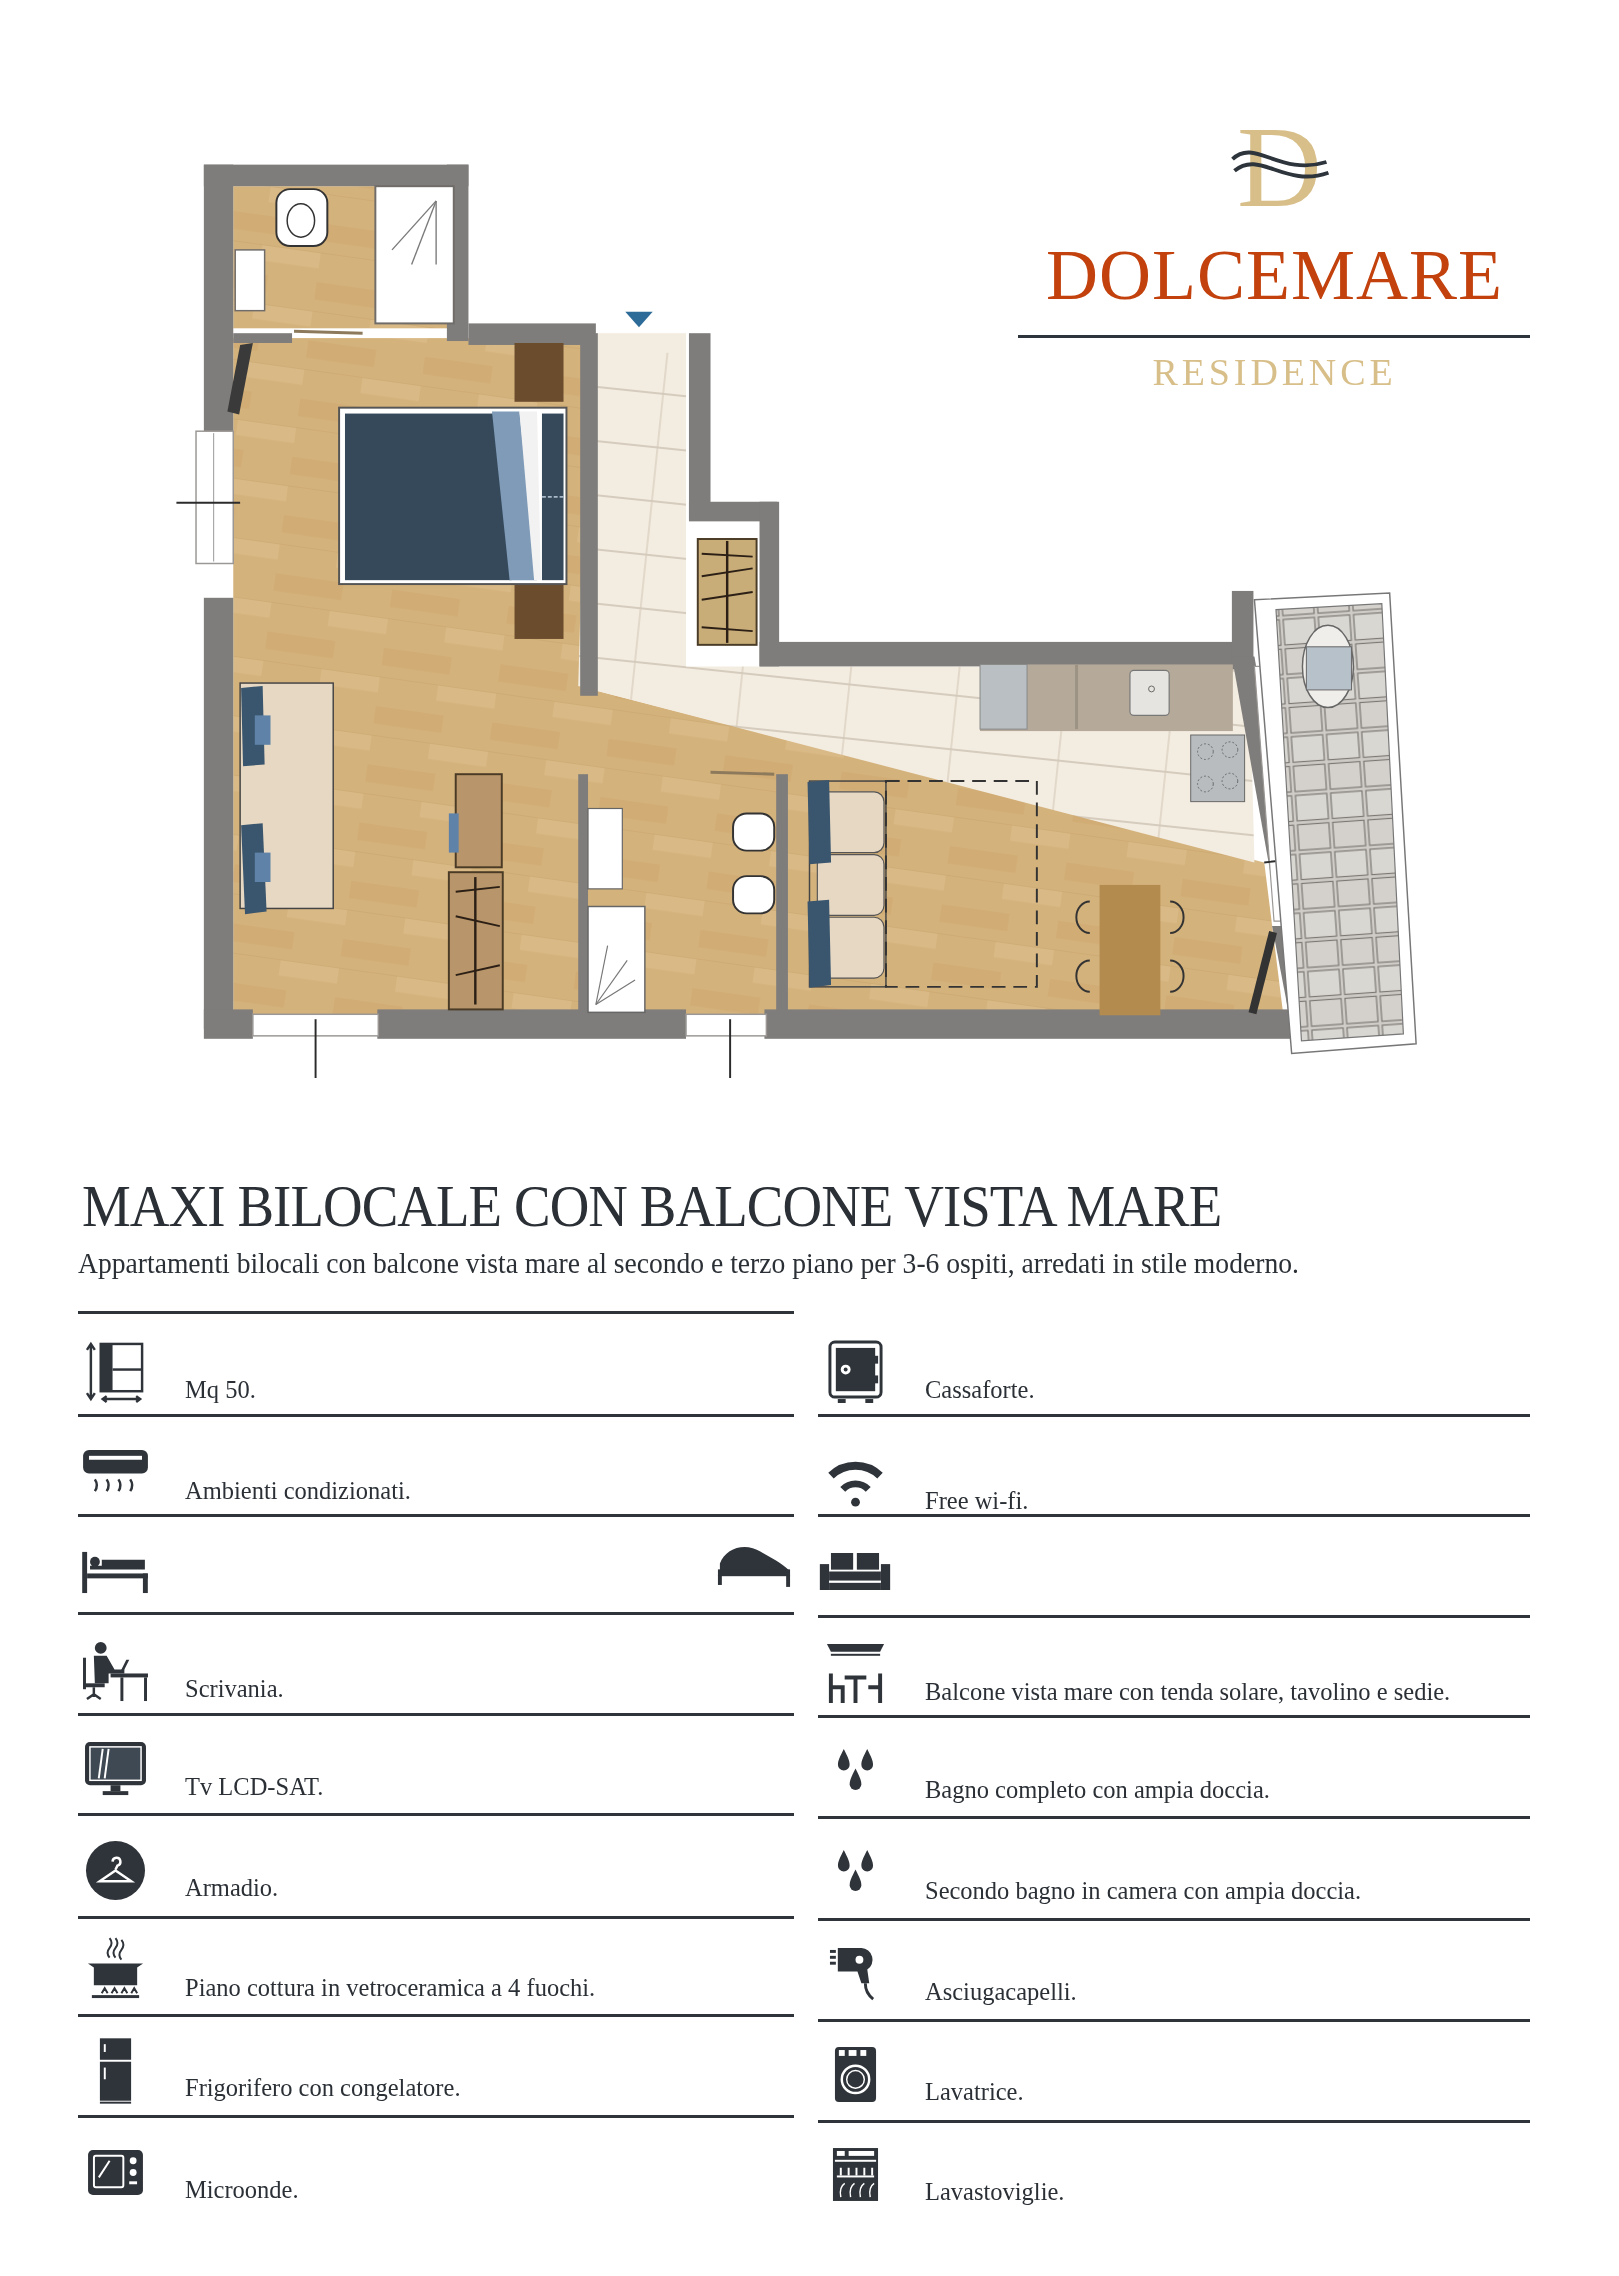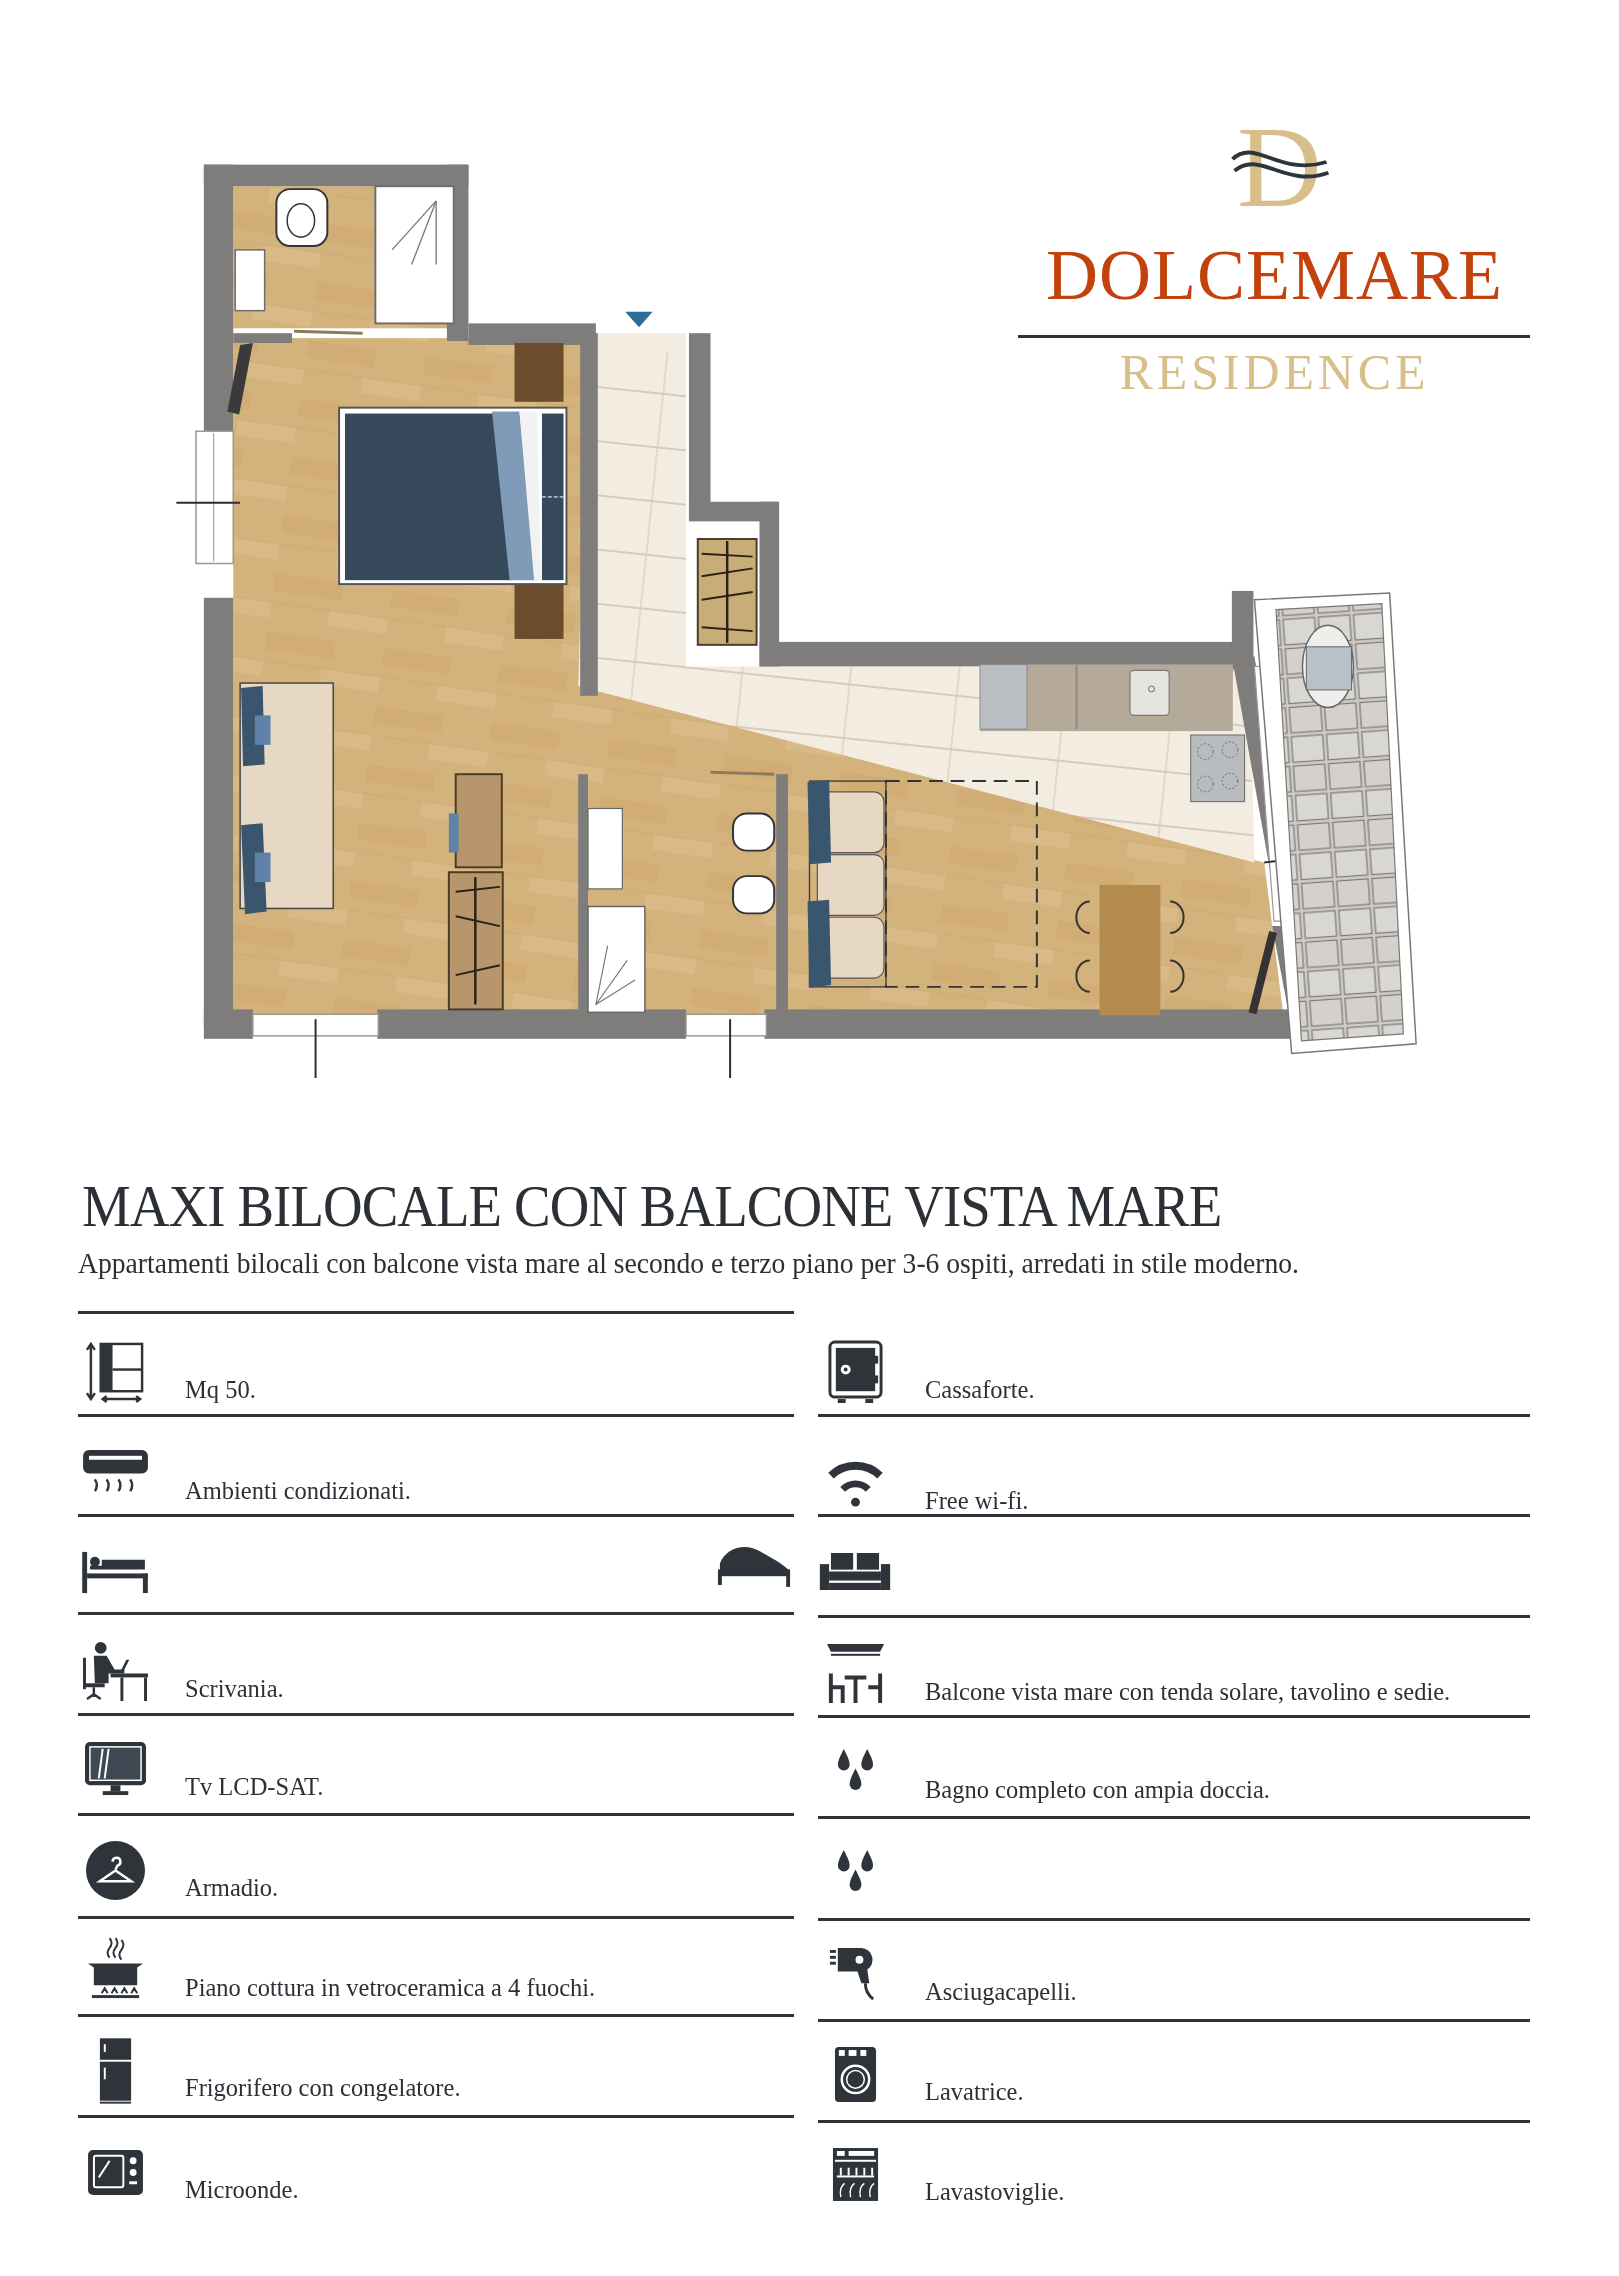--- a/index.html
+++ b/index.html
@@ -9,21 +9,21 @@
     
     #plan { position: absolute; left: 0; top: 0; width: 1619px; height: 1127px; }
 
     
     .logo { position: absolute; left: 1010px; top: 98px; width: 529px; height: 314px; }
     .logo-mark { position: absolute; left: 201px; top: 9.8px; width: 137px; height: 108px; }
     .logo-name { position: absolute; left: 0; top: 133px; width: 529px; text-align: center;
                  font-size: 72px; letter-spacing: 1px; color: #c2410c; line-height: 88px; }
     .logo-rule { position: absolute; left: 7.8px; top: 237px; width: 512px; height: 2.9px; background: #2d343b; }
     .logo-sub { position: absolute; left: 0; top: 245px; width: 529px; text-align: center;
-                font-size: 50px; letter-spacing: 3.9px; color: #d8bf8a; line-height: 59px; }
+                font-size: 38px; letter-spacing: 3.9px; color: #d8bf8a; line-height: 59px; }
 
     
     .title { position: absolute; left: 82px; top: 1172px; font-size: 59px; line-height: 69px;
              color: #2b3036; letter-spacing: -1px; transform: scaleX(0.93); transform-origin: left top; white-space: nowrap; }
     .subtitle { position: absolute; left: 78px; top: 1243px; font-size: 30px; line-height: 39px;
                 color: #2b3036; transform: scaleX(0.92); transform-origin: left top; white-space: nowrap; }
 
     
     .col { position: absolute; top: 0; }
     .col-left { left: 78px; width: 716px; }
@@ -449,20 +449,23 @@
   </div>
 
   <div class="row" style="top:1826px;height:84px">
     <span class="ic">
       <svg width="39" height="51" viewBox="0 0 40 52">
           <path d="M8,2 C12,10 14,14 14,18 a6,6 0 0 1 -12,0 C2,14 4,10 8,2 Z" fill="#2f343a"></path>
           <path d="M32,2 C36,10 38,14 38,18 a6,6 0 0 1 -12,0 C26,14 28,10 32,2 Z" fill="#2f343a"></path>
           <path d="M20,22 C24,30 26,34 26,38 a6,6 0 0 1 -12,0 C14,34 16,30 20,22 Z" fill="#2f343a"></path>
         </svg>
     </span>
+    <span class="txt">
+        <span class="l">Secondo bagno in camera con ampia doccia.</span>
+      </span>
   </div>
 
   <div class="row" style="top:1927px;height:84px">
     <span class="ic">
       <svg width="55" height="61" viewBox="0 0 56 62">
           <rect x="2" y="6" width="6" height="3" fill="#2f343a"></rect>
           <rect x="2" y="12" width="6" height="3" fill="#2f343a"></rect>
           <rect x="2" y="18" width="6" height="3" fill="#2f343a"></rect>
           <path d="M10,4 H34 a12,12 0 0 1 6,22 L42,40 H34 L30,28 H10 Z" fill="#2f343a"></path>
           <circle cx="32" cy="16" r="4" fill="#fff"></circle>

